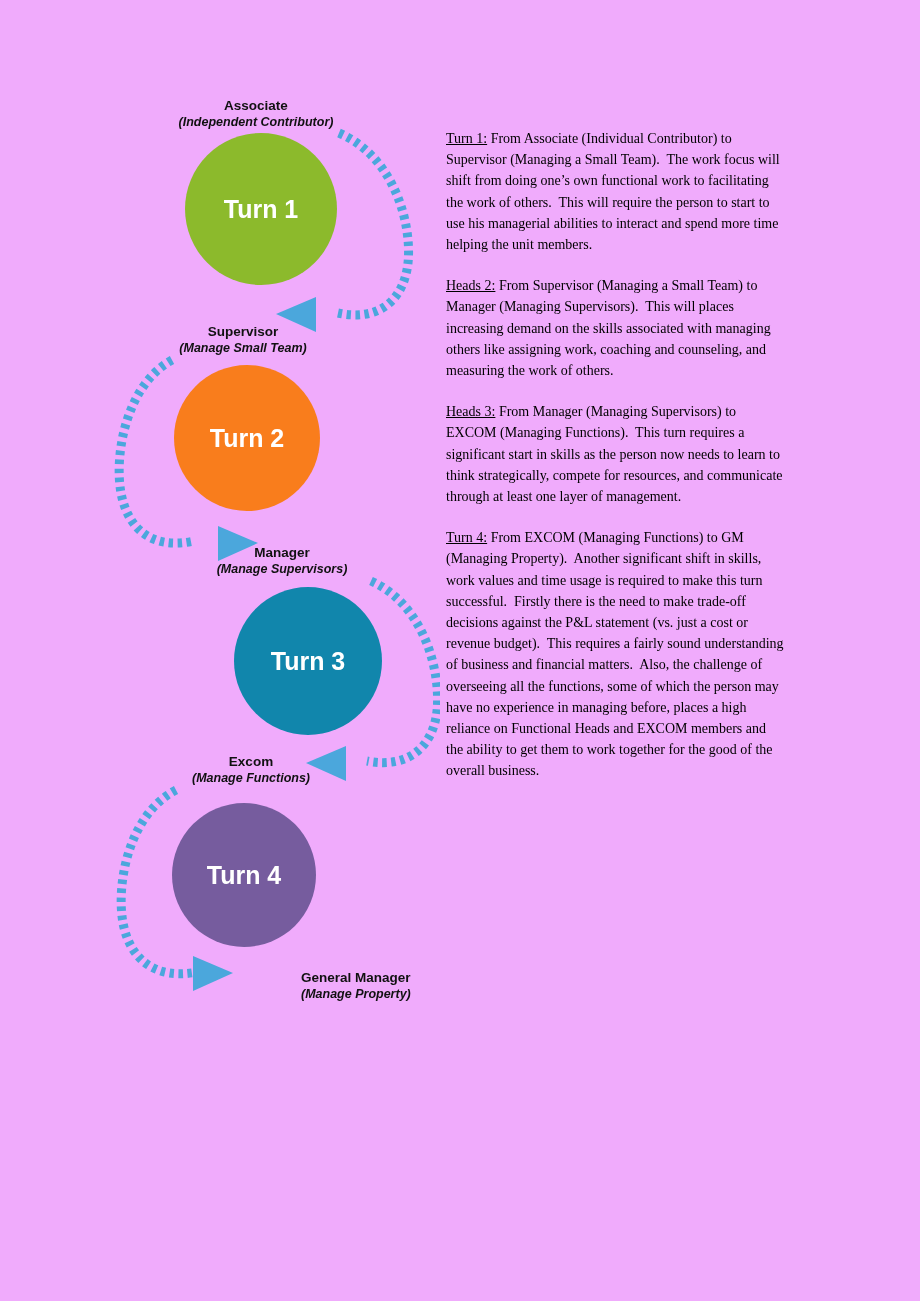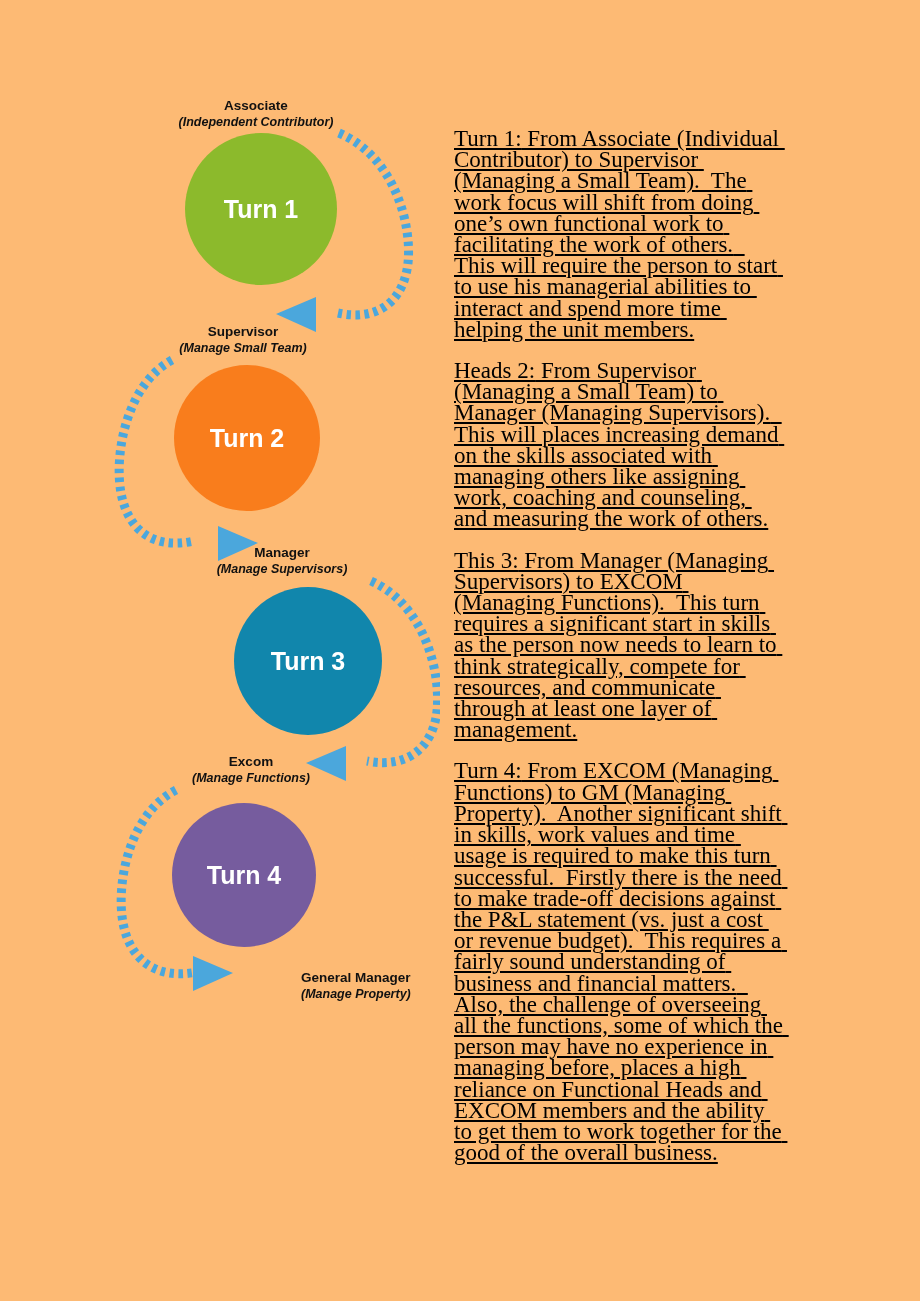--- a/index.html
+++ b/index.html
@@ -14,21 +14,21 @@
     font-family: "Liberation Serif", "DejaVu Serif", serif;
     position: relative;
     overflow: hidden;
   }
 
   #page {
     position: absolute;
     left: 0; top: 0;
     width: 920px;
     height: 1301px;
-    background: #fdba74;
+    background: #f0abfc;
   }
 
   
   #diagram {
     position: absolute;
     left: 90px;
     top: 85px;
     width: 350px;
     height: 940px;
   }
@@ -55,27 +55,26 @@
 
   
   #text-col {
     position: absolute;
     left: 446px;
     top: 128px;
     width: 338px;
   }
   .para {
     font-family: "Liberation Serif", "DejaVu Serif", serif;
-    font-size: 23px;
+    font-size: 14px;
     line-height: 21.2px;
     color: #000000;
     text-align: left;
-    margin: 0 0 20px 8px;
+    margin: 0 0 20px 0;
     white-space: pre-wrap;
-    text-decoration: underline;
   }
   .para-lead {
     text-decoration: underline;
   }
 </style>
 </head>
 <body>
 
 <div id="page">
 
@@ -160,19 +159,19 @@
 
     </svg>
   </div>
 
   <div id="text-col">
 
     <p class="para"><span class="para-lead">Turn 1:</span><span> From Associate (Individual Contributor) to Supervisor (Managing a Small Team).  The work focus will shift from doing one’s own functional work to facilitating the work of others.  This will require the person to start to use his managerial abilities to interact and spend more time helping the unit members.</span></p>
 
     <p class="para"><span class="para-lead">Heads 2:</span><span> From Supervisor (Managing a Small Team) to Manager (Managing Supervisors).  This will places increasing demand on the skills associated with managing others like assigning work, coaching and counseling, and measuring the work of others.</span></p>
 
-    <p class="para"><span class="para-lead">This 3:</span><span> From Manager (Managing Supervisors) to EXCOM (Managing Functions).  This turn requires a significant start in skills as the person now needs to learn to think strategically, compete for resources, and communicate through at least one layer of management.</span></p>
+    <p class="para"><span class="para-lead">Heads 3:</span><span> From Manager (Managing Supervisors) to EXCOM (Managing Functions).  This turn requires a significant start in skills as the person now needs to learn to think strategically, compete for resources, and communicate through at least one layer of management.</span></p>
 
     <p class="para"><span class="para-lead">Turn 4:</span><span> From EXCOM (Managing Functions) to GM (Managing Property).  Another significant shift in skills, work values and time usage is required to make this turn successful.  Firstly there is the need to make trade-off decisions against the P&amp;L statement (vs. just a cost or revenue budget).  This requires a fairly sound understanding of business and financial matters.  Also, the challenge of overseeing all the functions, some of which the person may have no experience in managing before, places a high reliance on Functional Heads and EXCOM members and the ability to get them to work together for the good of the overall business.</span></p>
 
   </div>
 
 </div>
 
 </body></html>

